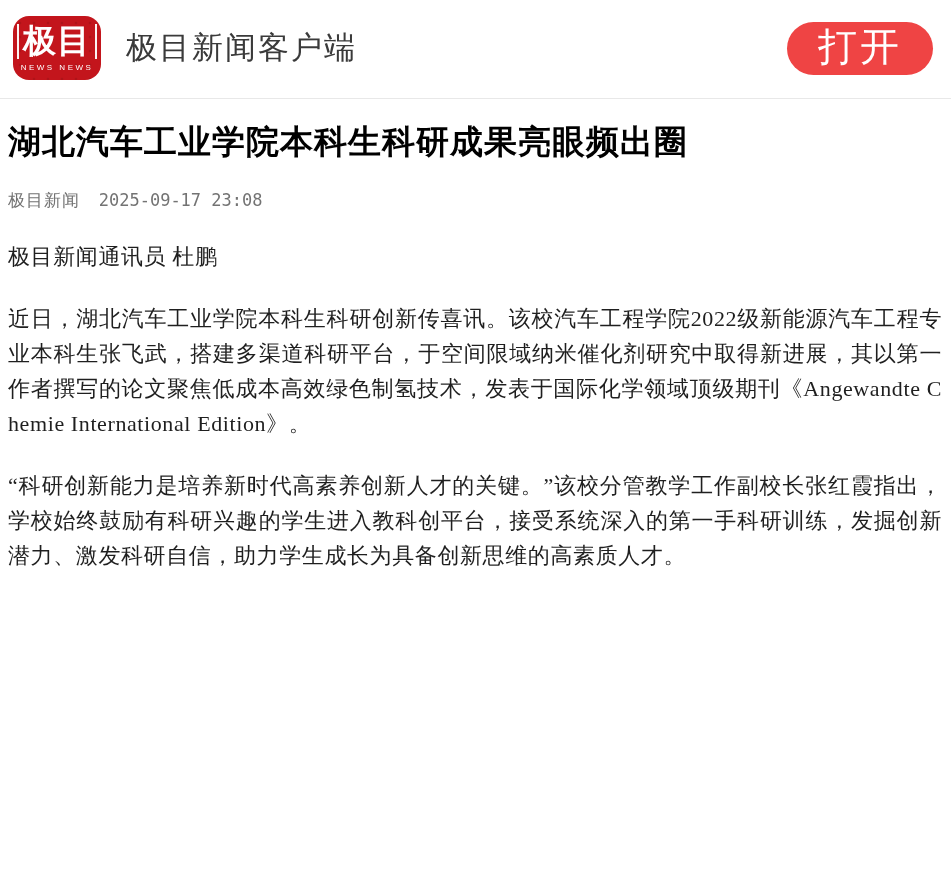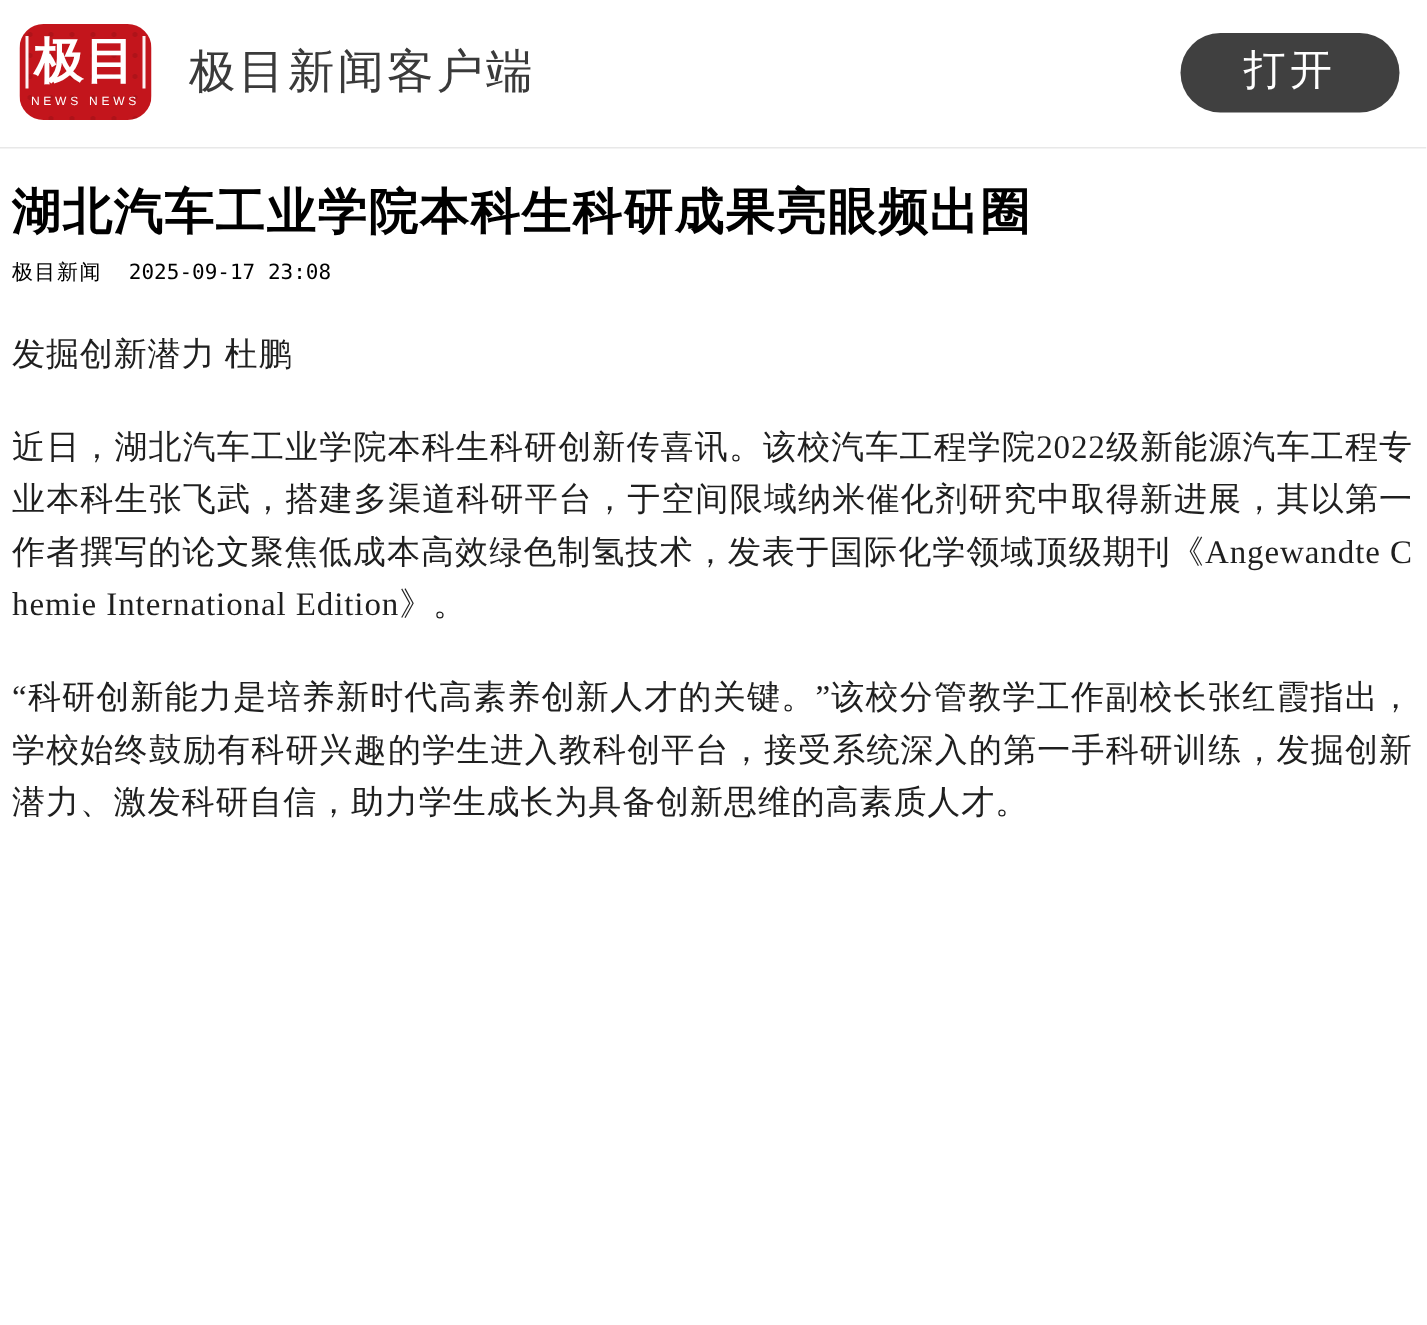--- a/index.html
+++ b/index.html
@@ -55,23 +55,23 @@
     color: #3a3a3a;
     letter-spacing: 2px;
     font-weight: normal;
   }
   .open-btn {
     margin-left: auto;
     width: 146px;
     height: 53px;
     border: none;
     border-radius: 27px;
-    background: #404040;
+    background: #ef4444;
     color: #ffffff;
-    font-size: 28px;
+    font-size: 39px;
     letter-spacing: 3px;
     font-family: "Liberation Sans", "DejaVu Sans", sans-serif;
     cursor: pointer;
     display: flex;
     align-items: center;
     justify-content: center;
     padding-bottom: 3px;
   }
 
   .divider {
@@ -83,23 +83,23 @@
   .article { padding: 0 9px 0 8px; }
   .article-title {
     margin-top: 23px;
     font-size: 33px;
     line-height: 1.25;
     font-weight: bold;
     color: #000000;
     letter-spacing: 1px;
   }
   .byline {
-    margin-top: 10px;
-    font-size: 14px;
-    color: #000000;
+    margin-top: 26px;
+    font-size: 17px;
+    color: #737373;
     font-family: "Liberation Sans", "DejaVu Sans", sans-serif;
   }
   .byline .source { margin-right: 14px; letter-spacing: 1px; }
   .byline .timestamp { font-family: "DejaVu Sans Mono", monospace; }
 
   .article-body { margin-top: 12px; }
   .article-body p {
     margin: 27px 0;
     font-size: 22px;
     line-height: 35px;
@@ -123,17 +123,17 @@
 
 <div class="divider"></div>
 
 <div class="article">
   <h1 class="article-title">湖北汽车工业学院本科生科研成果亮眼频出圈</h1>
   <div class="byline">
     <span class="source">极目新闻</span>
     <span class="timestamp">2025-09-17 23:08</span>
   </div>
   <div class="article-body">
-    <p>发掘创新潜力 杜鹏</p>
+    <p>极目新闻通讯员 杜鹏</p>
     <p>近日，湖北汽车工业学院本科生科研创新传喜讯。该校汽车工程学院2022级新能源汽车工程专业本科生张飞武，搭建多渠道科研平台，于空间限域纳米催化剂研究中取得新进展，其以第一作者撰写的论文聚焦低成本高效绿色制氢技术，发表于国际化学领域顶级期刊《Angewandte Chemie International Edition》。</p>
     <p>“科研创新能力是培养新时代高素养创新人才的关键。”该校分管教学工作副校长张红霞指出，学校始终鼓励有科研兴趣的学生进入教科创平台，接受系统深入的第一手科研训练，发掘创新潜力、激发科研自信，助力学生成长为具备创新思维的高素质人才。</p>
   </div>
 </div>
 
 </body></html>

